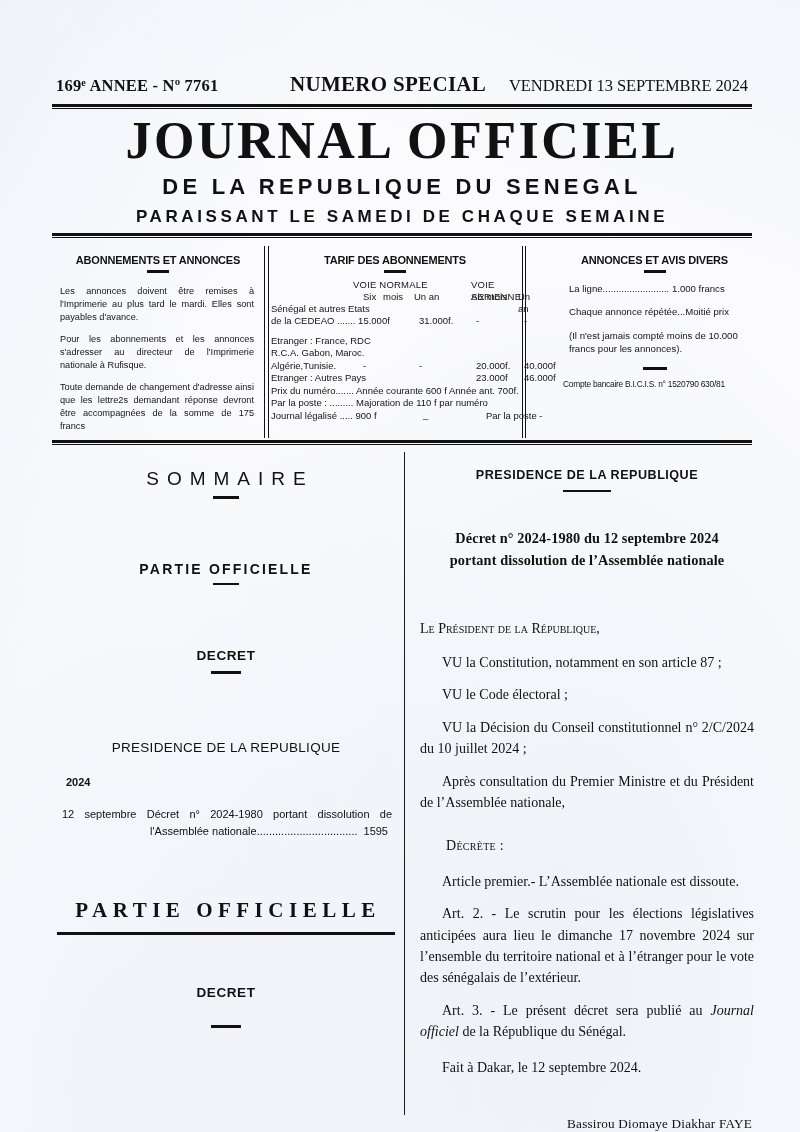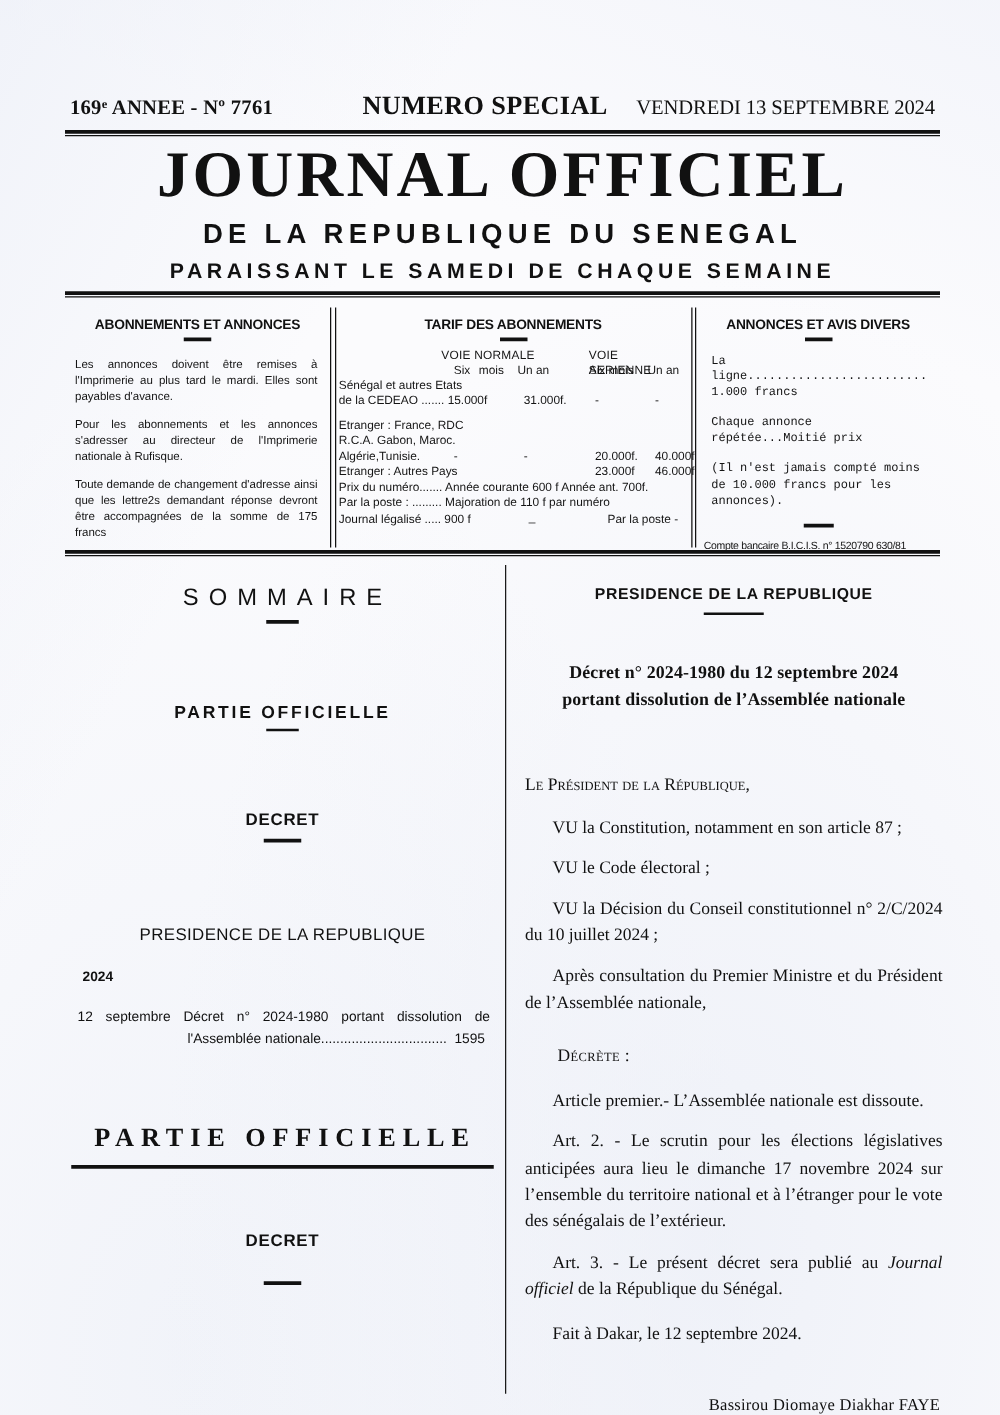--- a/index.html
+++ b/index.html
@@ -125,21 +125,21 @@
     width: 700px;
     height: 192px;
   }
   .info-col {
     position: absolute;
     top: 0;
     height: 100%;
     box-sizing: border-box;
   }
   .col-a { left: 0;    width: 212px; }
-  .col-b { left: 212px; width: 293px; border-left: 1.5px solid #111; border-right: 1.5px solid #111; }
+  .col-b { left: 212px; width: 262px; border-left: 1.5px solid #111; border-right: 1.5px solid #111; }
   .col-b::before {
     content: "";
     position: absolute;
     left: 2.5px; top: 0; bottom: 0;
     border-left: 1.5px solid #111;
   }
   .col-b::after {
     content: "";
     position: absolute;
     right: 2.5px; top: 0; bottom: 0;
@@ -196,21 +196,21 @@
   .trow { position: relative; height: 12.5px; white-space: nowrap; text-align: right; }
   .trow .lbl { position: absolute; left: 0; top: 0; }
   .trow .c1 { position: absolute; left: 92px;  top: 0; }
   .trow .c2 { position: absolute; left: 148px; top: 0; }
   .trow .c3 { position: absolute; left: 205px; top: 0; }
   .trow .c4 { position: absolute; left: 253px; top: 0; }
   .gap6 { height: 7px; }
 
   .col-c .cbody {
     padding: 10px 12px 0 12px;
-    font-family: Liberation Mono, monospace;
+    font-family: Liberation Sans, sans-serif;
     font-size: 9.6px;
     line-height: 1.35;
     color: #141414;
   }
   .col-c .cbody p { margin: 0 0 11px 0; }
   .col-c .cdash {
     width: 24px; height: 2.5px; background: #111;
     margin: 6px auto 9px;
   }
   .bank {

